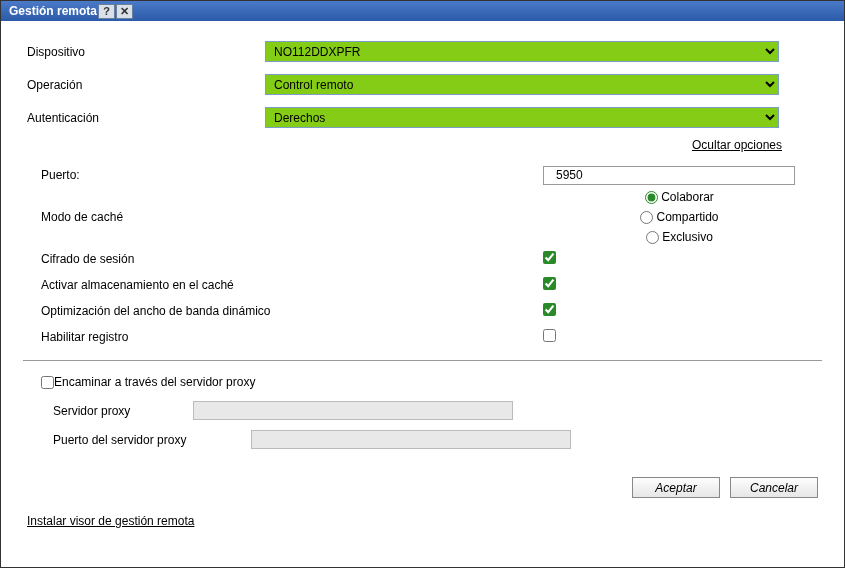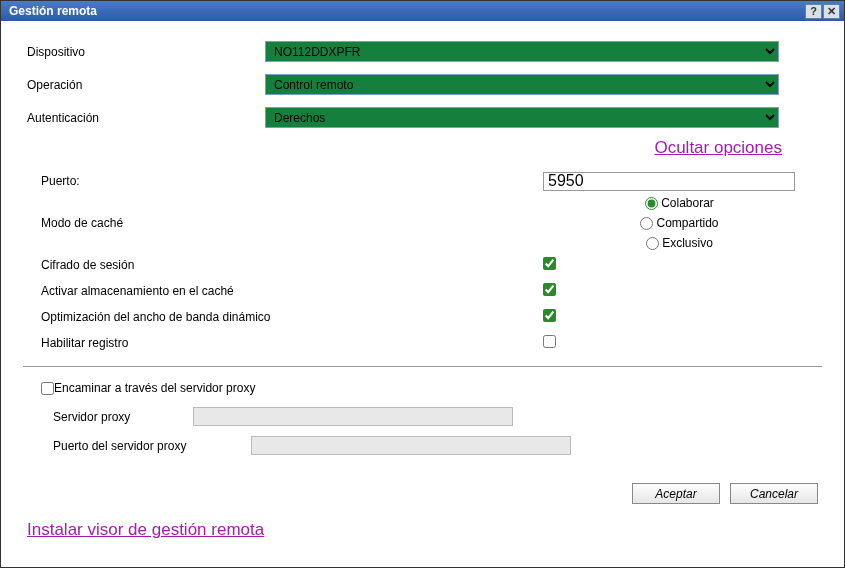--- a/index.html
+++ b/index.html
@@ -17,21 +17,21 @@
     display: flex;
     flex-direction: column;
   }
   .titlebar {
     background: linear-gradient(to bottom, #4a7ac8 0%, #2b5aa8 100%);
     color: #fff;
     font-weight: bold;
     padding: 3px 4px 3px 8px;
     display: flex;
     align-items: center;
-    justify-content: space-between;
+    justify-content: flex-start;
     font-size: 12px;
     height: 20px;
   }
   .titlebar-buttons {
     display: flex;
     gap: 0;
   }
   .tb-btn {
     width: 17px;
     height: 15px;
@@ -61,35 +61,35 @@
     width: 242px;
     padding-left: 4px;
   }
   .field-col {
     flex: 1;
   }
   select.wide {
     width: 514px;
     height: 21px;
     border: 1px solid #7b9ec8;
-    background: #15803d;
+    background: #84cc16;
     font-size: 12px;
     padding-left: 4px;
   }
   .link-row {
     text-align: right;
     padding-right: 40px;
     margin-top: -2px;
     margin-bottom: 8px;
   }
   a.link {
-    color: #a21caf;
+    color: #000000;
     text-decoration: underline;
     cursor: pointer;
-    font-size: 17px;
+    font-size: 12px;
   }
   .options {
     margin-top: 2px;
   }
   .opt-row {
     display: flex;
     align-items: center;
     min-height: 26px;
     padding: 2px 0;
   }
@@ -97,22 +97,22 @@
     width: 520px;
     padding-left: 18px;
   }
   .opt-ctrl {
     flex: 1;
   }
   input.port {
     width: 252px;
     height: 19px;
     border: 1px solid #999;
-    padding: 1px 4px;
-    font-size: 16px;
+    padding: 1px 12px;
+    font-size: 12px;
   }
   .radio-group {
     display: flex;
     gap: 6px;
     align-items: center;
     flex-direction: column;
   }
   .radio-item {
     display: flex;
     align-items: center;

